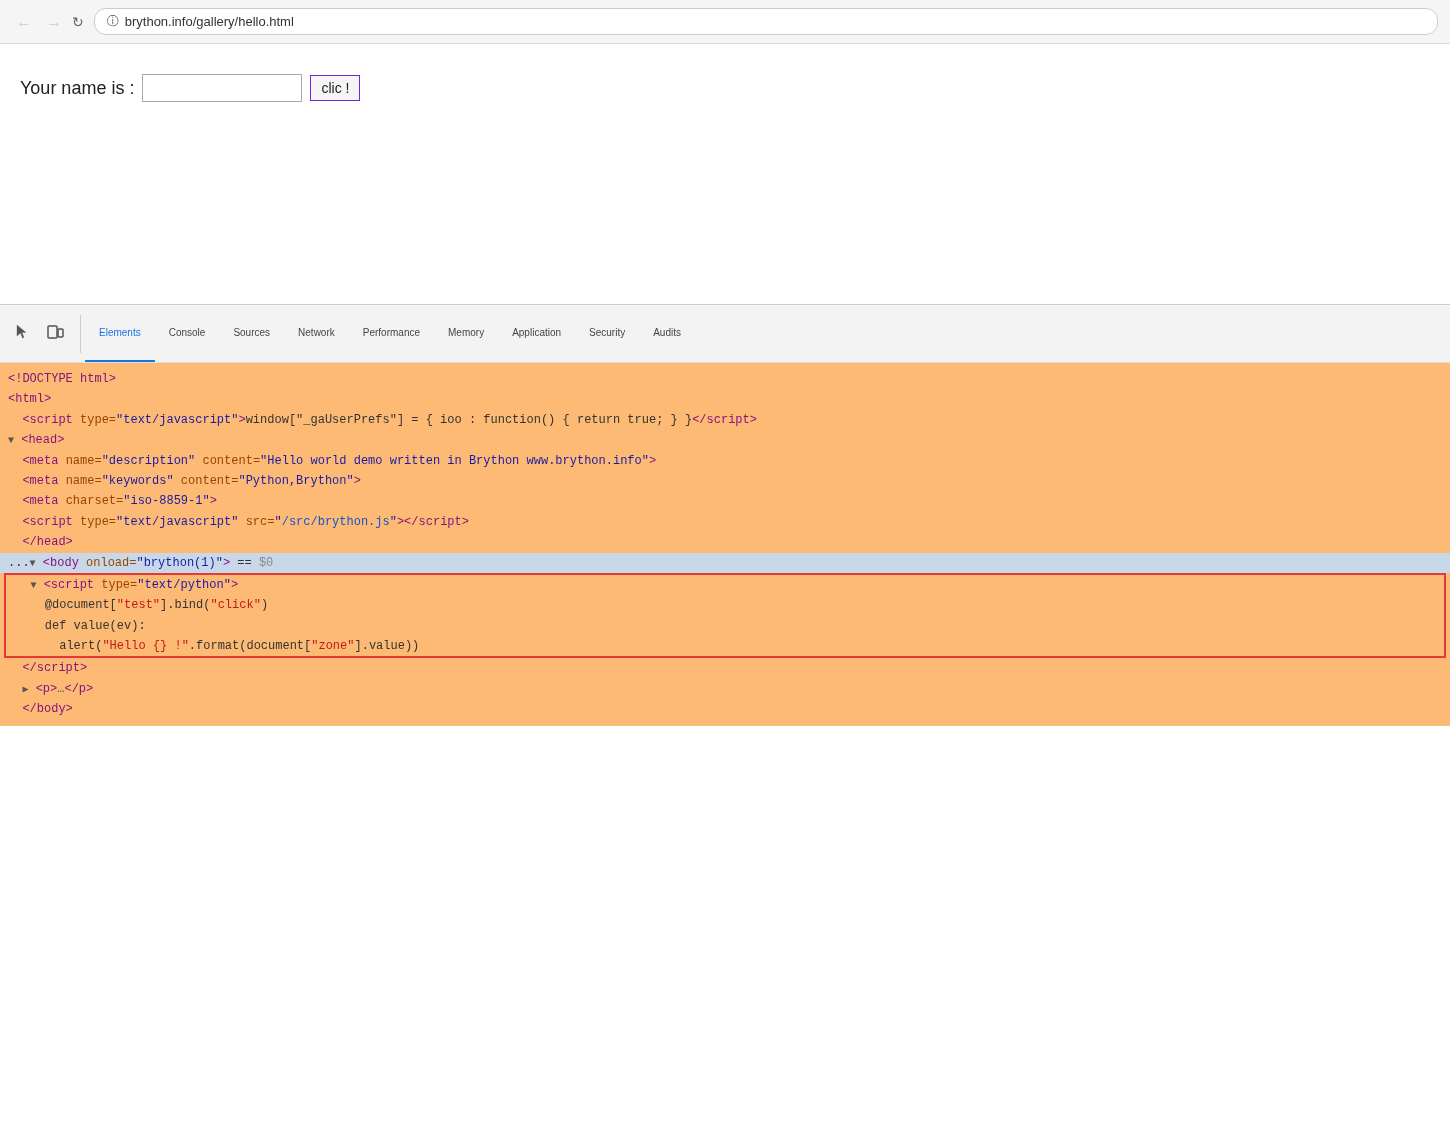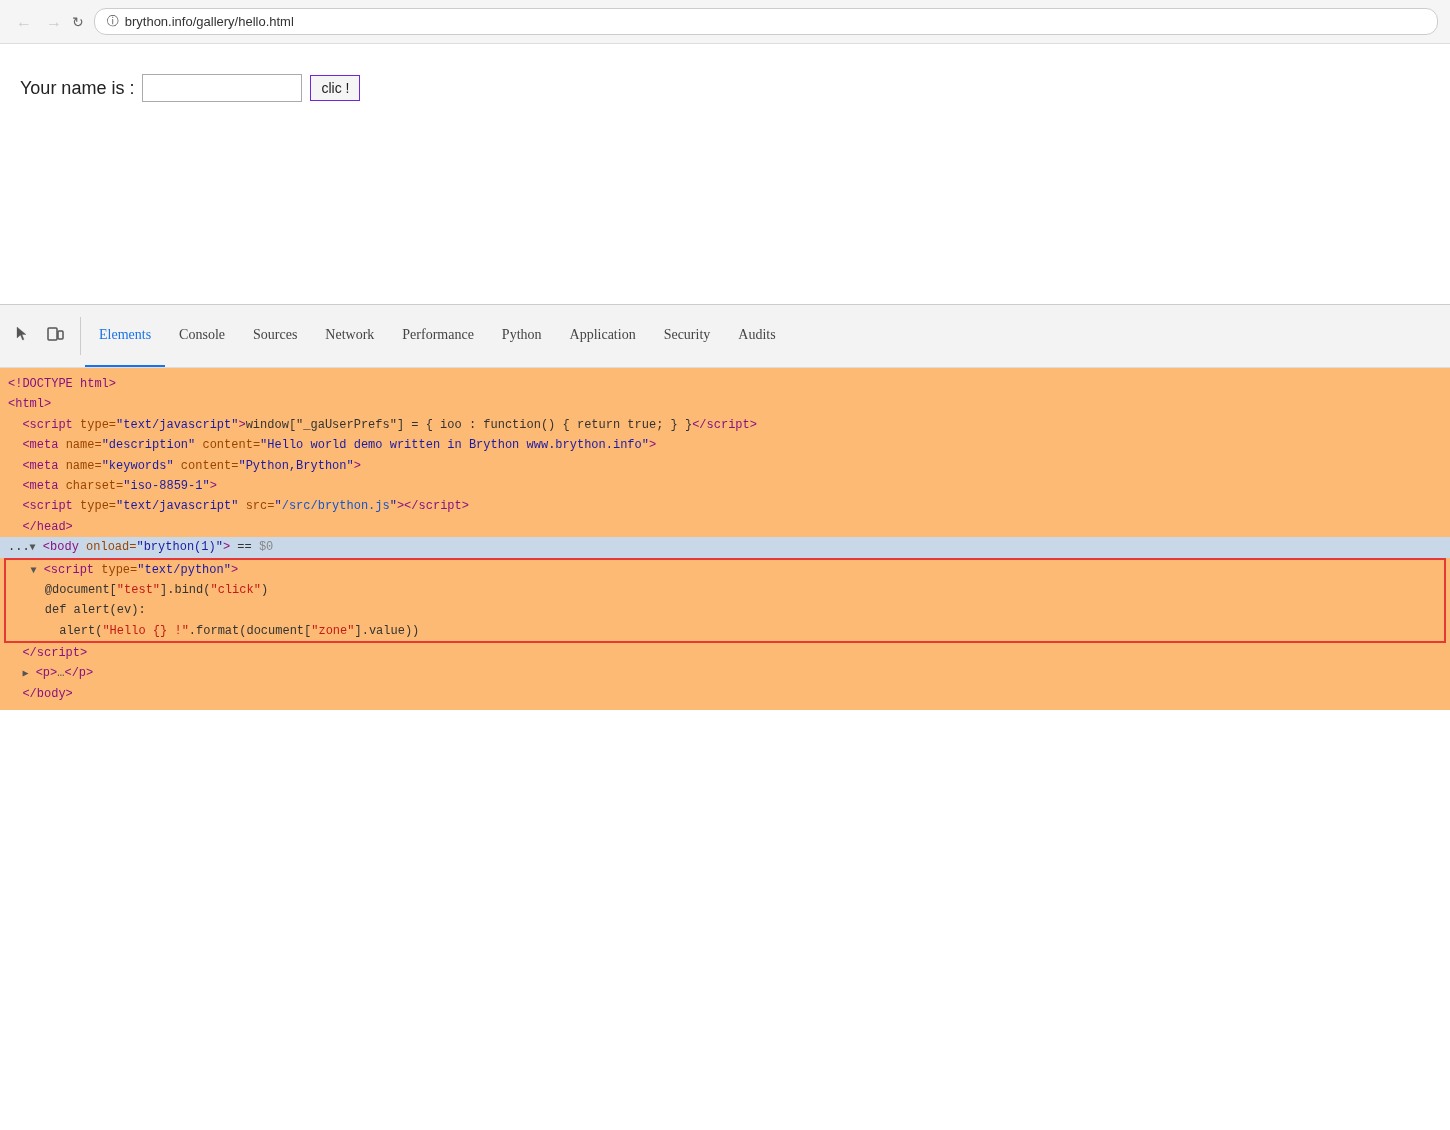--- a/index.html
+++ b/index.html
@@ -109,28 +109,27 @@
       padding: 8px 6px;
       color: #555;
       font-size: 16px;
     }
     .devtools-tabs {
       display: flex;
       align-items: stretch;
     }
     .devtools-tab {
       padding: 22px 14px;
-      font-size: 14px;
+      font-size: 10px;
       color: #444;
       cursor: pointer;
       border: none;
       background: none;
       border-bottom: 2px solid transparent;
       white-space: nowrap;
-      font-family: Liberation Serif, serif;
     }
     .devtools-tab.active {
       color: #1a73e8;
       border-bottom: 2px solid #1a73e8;
     }
 
     
     .devtools-code {
       padding: 6px 0;
       font-family: 'Courier New', Courier, monospace;
@@ -212,41 +211,42 @@
           <rect x="12" y="6" width="5" height="8" rx="1" stroke="#555" stroke-width="1.5" fill="none"></rect>
         </svg>
       </button>
     </div>
     <div class="devtools-tabs">
       <button class="devtools-tab active">Elements</button>
       <button class="devtools-tab">Console</button>
       <button class="devtools-tab">Sources</button>
       <button class="devtools-tab">Network</button>
       <button class="devtools-tab">Performance</button>
-      <button class="devtools-tab">Python</button>
+      <button class="devtools-tab">Memory</button>
       <button class="devtools-tab">Application</button>
       <button class="devtools-tab">Security</button>
       <button class="devtools-tab">Audits</button>
     </div>
   </div>
 
   <div class="devtools-code">
     <span class="code-line"><span class="c-tag">&lt;!DOCTYPE html&gt;</span></span>
     <span class="code-line"><span class="c-tag">&lt;html&gt;</span></span>
     <span class="code-line">  <span class="c-tag">&lt;script</span> <span class="c-attr">type=</span><span class="c-val">"text/javascript"</span><span class="c-tag">&gt;</span>window["_gaUserPrefs"] = { ioo : function() { return true; } }<span class="c-tag">&lt;/script&gt;</span></span>
+    <span class="code-line"><span class="triangle">▼</span> <span class="c-tag">&lt;head&gt;</span></span>
     <span class="code-line">  <span class="c-tag">&lt;meta</span> <span class="c-attr">name=</span><span class="c-val">"description"</span> <span class="c-attr">content=</span><span class="c-val">"Hello world demo written in Brython www.brython.info"</span><span class="c-tag">&gt;</span></span>
     <span class="code-line">  <span class="c-tag">&lt;meta</span> <span class="c-attr">name=</span><span class="c-val">"keywords"</span> <span class="c-attr">content=</span><span class="c-val">"Python,Brython"</span><span class="c-tag">&gt;</span></span>
     <span class="code-line">  <span class="c-tag">&lt;meta</span> <span class="c-attr">charset=</span><span class="c-val">"iso-8859-1"</span><span class="c-tag">&gt;</span></span>
     <span class="code-line">  <span class="c-tag">&lt;script</span> <span class="c-attr">type=</span><span class="c-val">"text/javascript"</span> <span class="c-attr">src=</span><span class="c-val">"<span class="c-link">/src/brython.js</span>"</span><span class="c-tag">&gt;&lt;/script&gt;</span></span>
     <span class="code-line">  <span class="c-tag">&lt;/head&gt;</span></span>
     <span class="code-line body-highlight">...<span class="triangle">▼</span> <span class="c-tag">&lt;body</span> <span class="c-attr">onload=</span><span class="c-val">"brython(1)"</span><span class="c-tag">&gt;</span> == <span class="c-dollar">$0</span></span>
     <div class="script-box">
       <span class="code-line">  <span class="triangle">▼</span> <span class="c-tag">&lt;script</span> <span class="c-attr">type=</span><span class="c-val">"text/python"</span><span class="c-tag">&gt;</span></span>
       <span class="code-line"></span>
       <span class="code-line">    @document[<span class="c-string">"test"</span>].bind(<span class="c-string">"click"</span>)</span>
-      <span class="code-line">    def alert(ev):</span>
+      <span class="code-line">    def value(ev):</span>
       <span class="code-line">      alert(<span class="c-string">"Hello {} !"</span>.format(document[<span class="c-string">"zone"</span>].value))</span>
     </div>
     <span class="code-line">  <span class="c-tag">&lt;/script&gt;</span></span>
     <span class="code-line">  <span class="triangle">▶</span> <span class="c-tag">&lt;p&gt;</span><span class="dots">…</span><span class="c-tag">&lt;/p&gt;</span></span>
     <span class="code-line">  <span class="c-tag">&lt;/body&gt;</span></span>
   </div>
 </div>
 
 </body></html>

